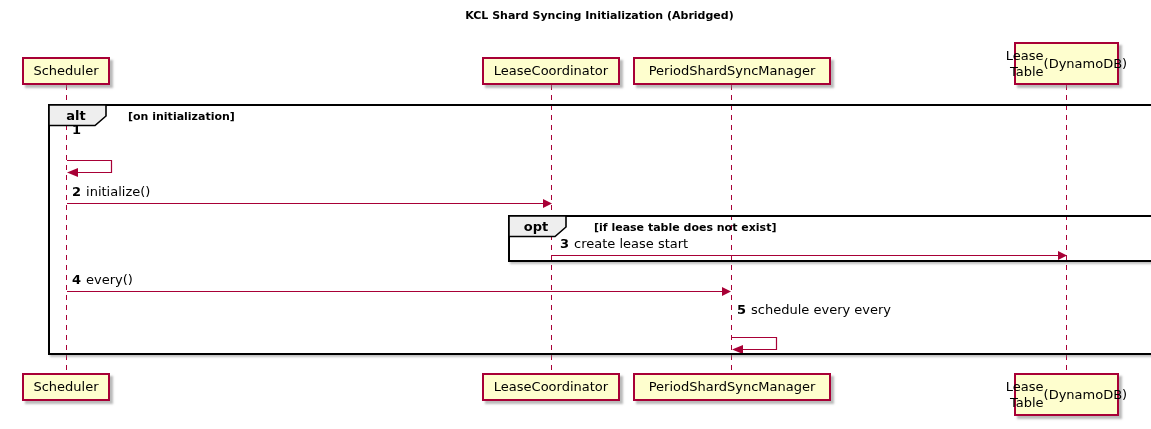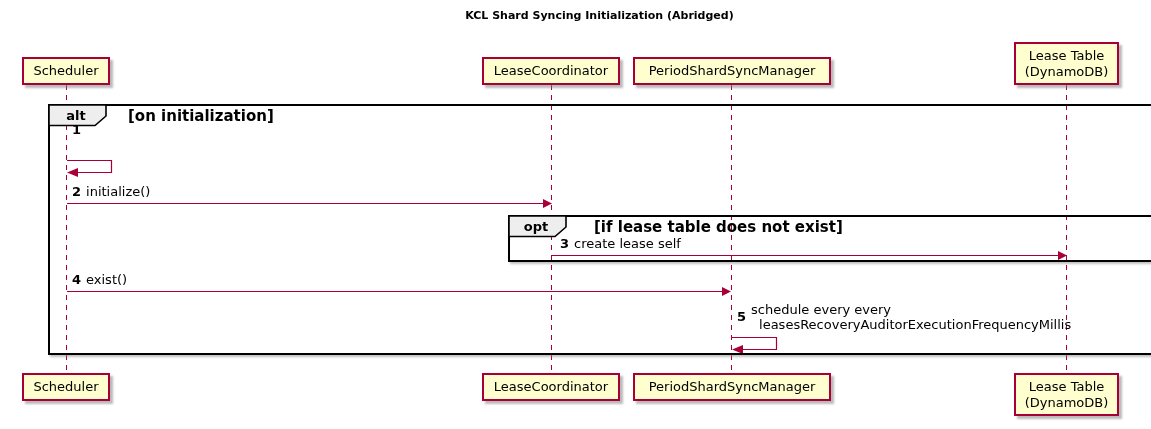--- a/index.html
+++ b/index.html
@@ -28,40 +28,40 @@
   }
   svg.layer{position:absolute;left:0;top:0;z-index:1;}
   .lifeline{stroke:var(--lifeline);stroke-width:1;stroke-dasharray:5 5;fill:none;}
   .arrow-line{stroke:var(--arrow);stroke-width:1.2;fill:none;}
   .arrow-head{fill:var(--arrow);stroke:none;}
   .pbox{
     position:absolute;z-index:3;
     background:var(--participant-fill);
     border:2px solid var(--participant-border);
     box-shadow:3px 3px 2px rgba(130,130,130,0.55);
-    display:flex;flex-direction:column;align-items:center;justify-content:center;
-    font-size:13px;line-height:16px;text-align:center;
+    display:flex;flex-direction:row;align-items:center;justify-content:center;
+    font-size:13px;line-height:16px;text-align:right;
     box-sizing:border-box;
   }
   .frame{
     position:absolute;z-index:2;
     border:2px solid var(--frame-border);
     box-shadow:2px 2px 2px rgba(130,130,130,0.5);
     box-sizing:border-box;
     background:transparent;
     margin-left:36px;
   }
   .op-shape{position:absolute;left:-2px;top:-2px;}
   .op-text{
     position:absolute;left:0;top:0;width:52px;
     text-align:center;font-weight:bold;font-size:13px;line-height:20px;
   }
   .guard{
     position:absolute;top:2px;
-    font-weight:bold;font-size:15px;line-height:17px;white-space:nowrap;
+    font-weight:bold;font-size:11px;line-height:17px;white-space:nowrap;
   }
   .msg{
     position:absolute;z-index:4;
     display:flex;align-items:center;
     font-size:13px;line-height:14.5px;white-space:nowrap;
   }
   .msg .num{font-weight:bold;margin-right:5px;}
   .msg .cont{padding-left:8px;}
 </style>
 </head>
@@ -157,29 +157,28 @@
     </span>
   </div>
 
   <div class="msg" style="left:72px;top:185px;">
     <span class="num">2</span>
     <span>initialize()</span>
   </div>
 
   <div class="msg" style="left:560px;top:237px;">
     <span class="num">3</span>
-    <span>create lease self</span>
+    <span>create lease start</span>
   </div>
 
   <div class="msg" style="left:72px;top:273px;">
     <span class="num">4</span>
-    <span>exist()</span>
+    <span>every()</span>
   </div>
 
   <div class="msg" style="left:737px;top:303px;">
     <span class="num">5</span>
     <span class="txt">
       <div>schedule every every</div>
-      <div class="cont">leasesRecoveryAuditorExecutionFrequencyMillis</div>
     </span>
   </div>
 
 </div>
 
 </body></html>

